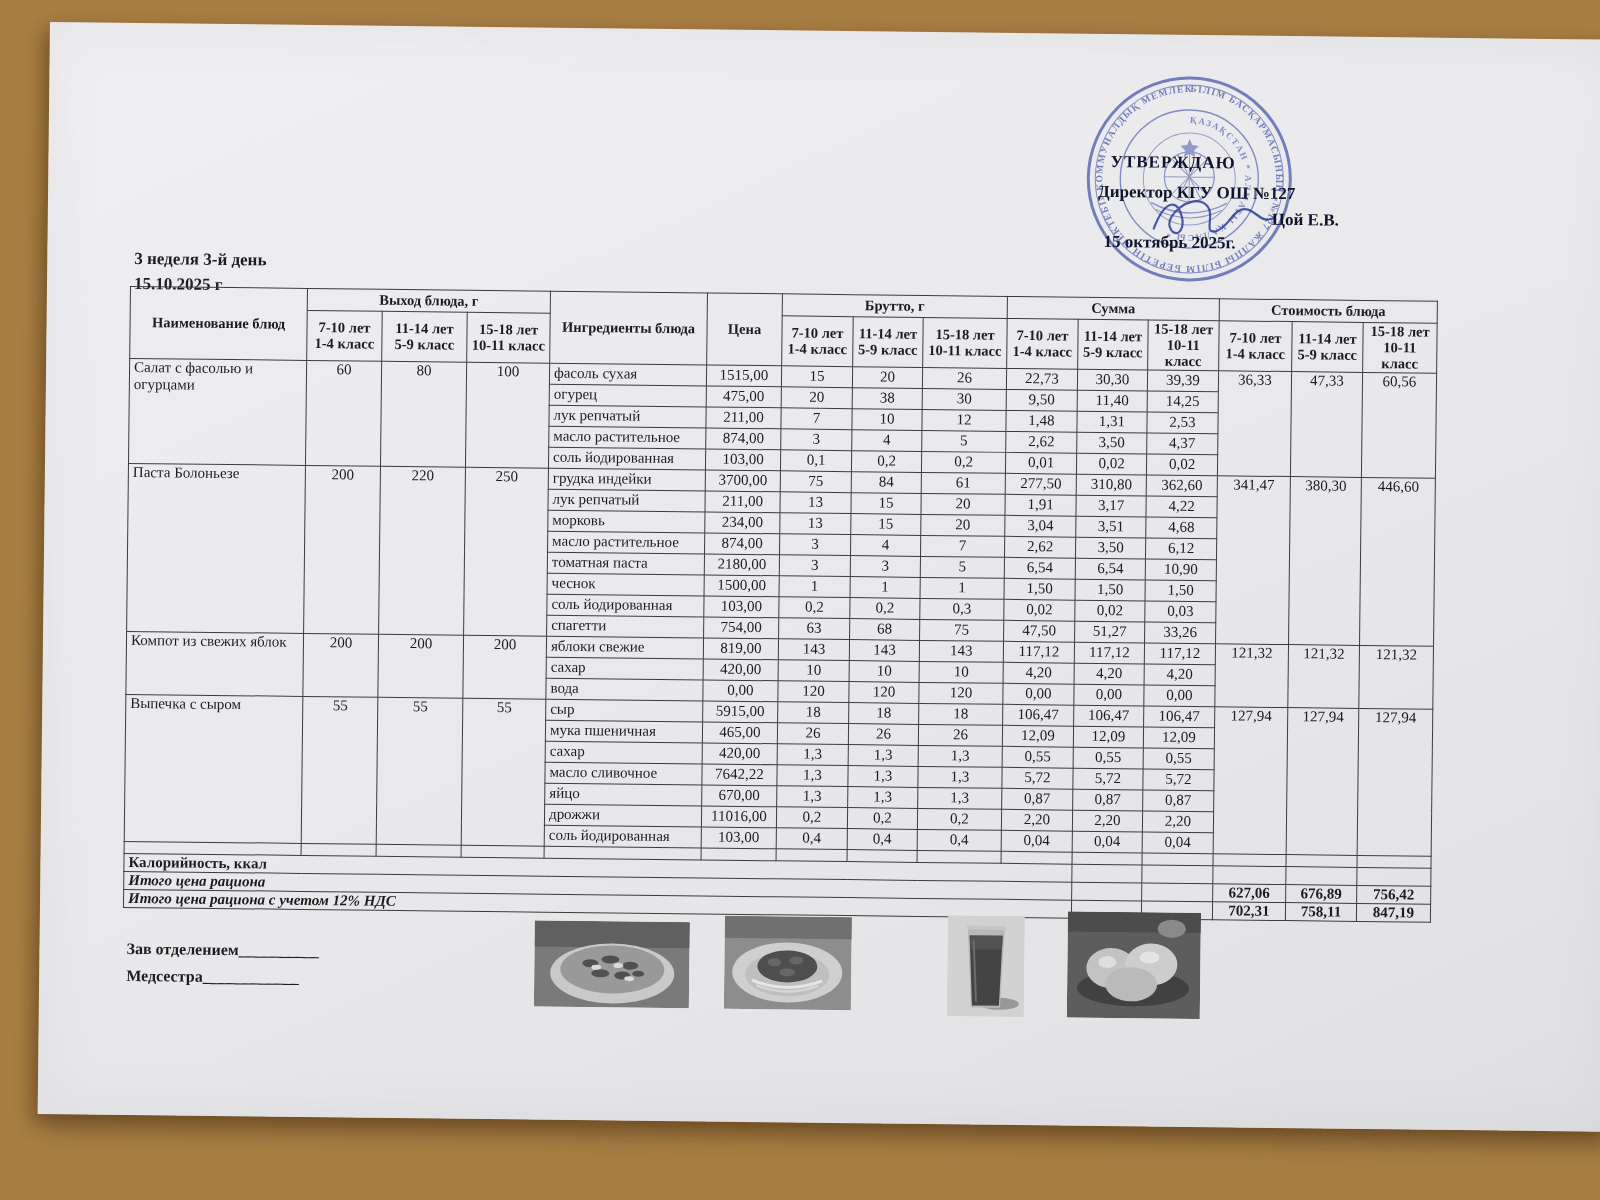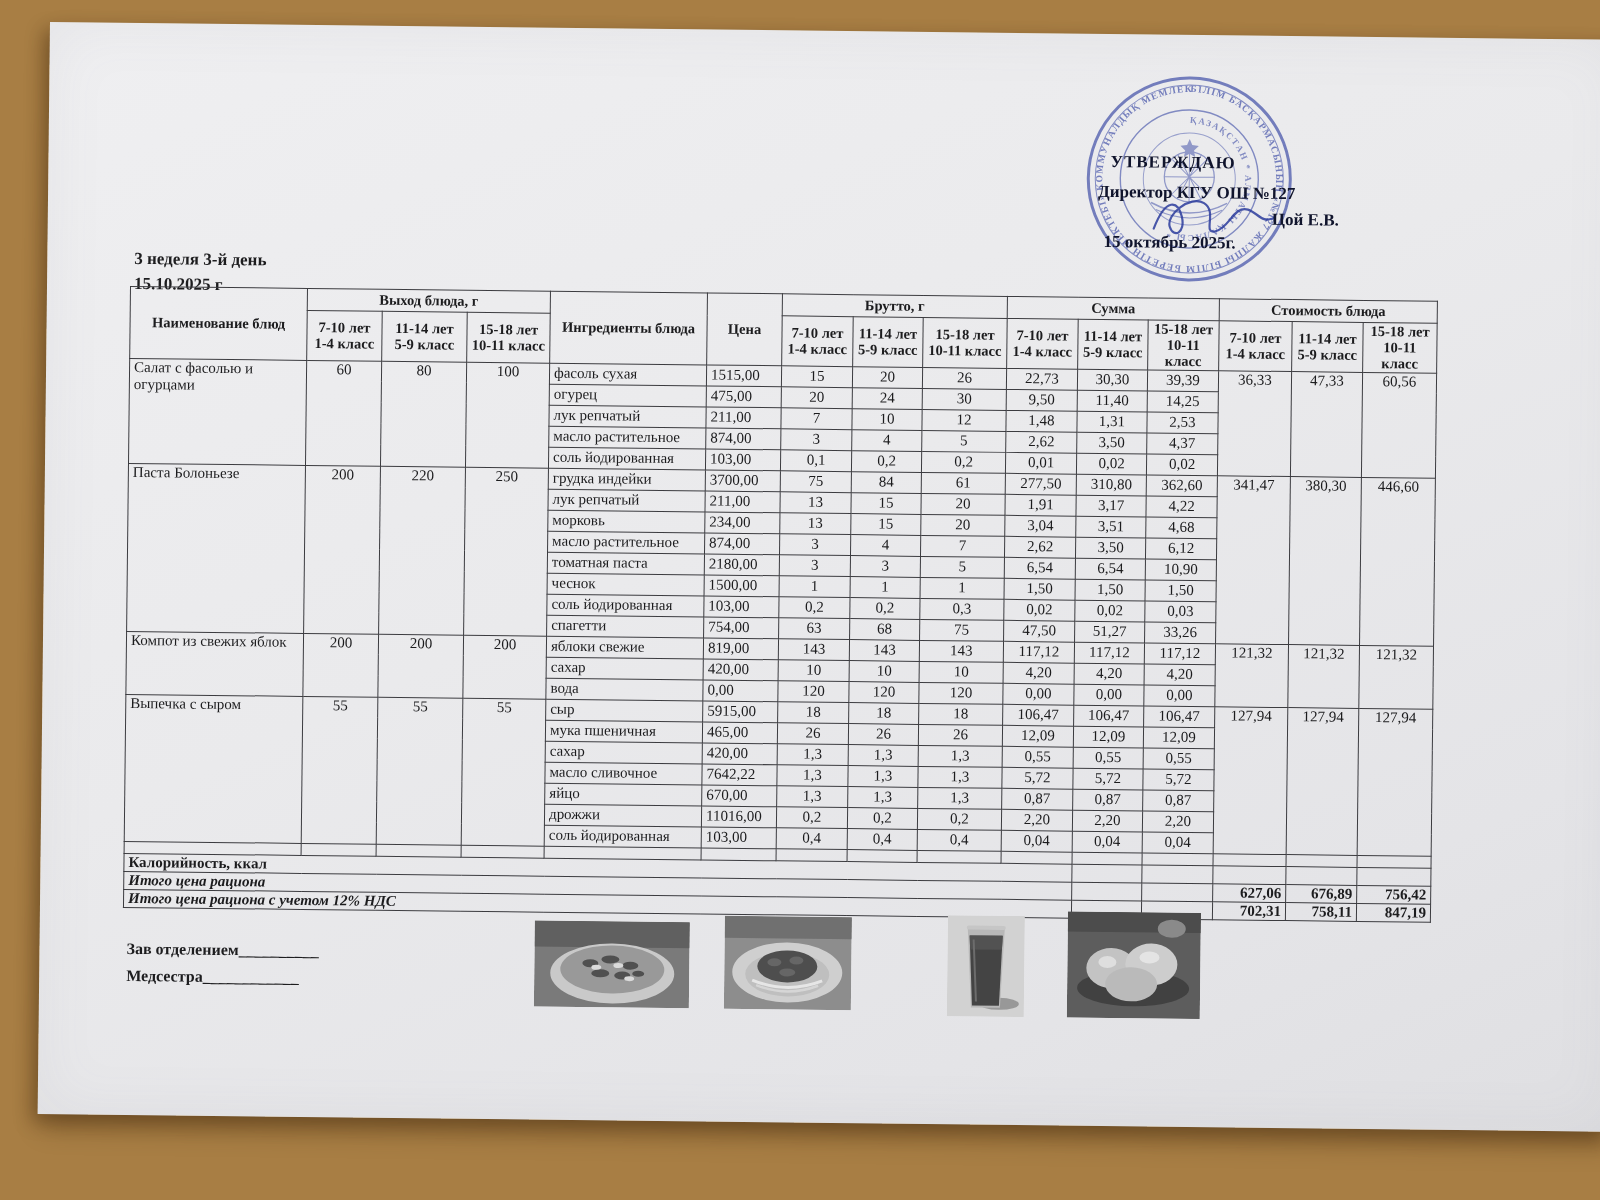--- a/index.html
+++ b/index.html
@@ -31,29 +31,29 @@
   }
   .menu-table td,.menu-table th{
     border:1px solid #3c3c40;padding:0 4px;overflow:hidden;
     font-size:15px;line-height:1.12;background:transparent;
   }
   .menu-table th{font-weight:bold;font-size:14.5px;text-align:center;vertical-align:middle;}
   .age-th{white-space:pre-line;font-size:14px;height:38px;}
   .group-row th{height:21px;}
   .dish-name{vertical-align:top;text-align:left;padding-top:2px;}
   .ing-name{text-align:left;}
-  .price{text-align:left;padding-right:6px;font-family:Liberation Serif, serif;}
+  .price{text-align:center;padding-right:6px;font-family:Liberation Serif, serif;}
   .num{text-align:center;}
   .out-val,.cost-val{vertical-align:top;text-align:center;padding-top:2px;}
   .ing-row{height:21px;}
   .spacer-row td{height:11px;padding:0;}
   .sum-row{height:18px;}
   .sum-label{font-weight:bold;text-align:left;}
   .sum-label.italic{font-style:italic;}
-  .sum-val{font-weight:bold;text-align:right;padding-right:8px;}
+  .sum-val{font-weight:bold;text-align:center;padding-right:8px;}
   
   .seal-svg{position:absolute;left:1025px;top:28px;width:232px;height:232px;opacity:.85;}
   .stamp-text{position:absolute;left:1028px;top:118px;width:330px;color:#10142c;}
   .stamp-line{position:absolute;white-space:nowrap;font-weight:bold;}
   .stamp-approve{left:34px;top:0;font-size:17px;letter-spacing:1px;}
   .stamp-director{left:22px;top:30px;font-size:17px;}
   .stamp-name{left:196px;top:56px;font-size:17px;}
   .stamp-date{left:28px;top:80px;font-size:17px;}
   .sig-svg{position:absolute;left:70px;top:34px;width:150px;height:60px;}
   
@@ -178,21 +178,21 @@
           <td class="num">30,30</td>
           <td class="num">39,39</td>
           <td class="cost-val" rowspan="5">36,33</td>
           <td class="cost-val" rowspan="5">47,33</td>
           <td class="cost-val" rowspan="5">60,56</td>
         </tr>
         <tr class="ing-row">
           <td class="ing-name">огурец</td>
           <td class="price">475,00</td>
           <td class="num">20</td>
-          <td class="num">24</td>
+          <td class="num">38</td>
           <td class="num">30</td>
           <td class="num">9,50</td>
           <td class="num">11,40</td>
           <td class="num">14,25</td>
         </tr>
         <tr class="ing-row">
           <td class="ing-name">лук репчатый</td>
           <td class="price">211,00</td>
           <td class="num">7</td>
           <td class="num">10</td>

